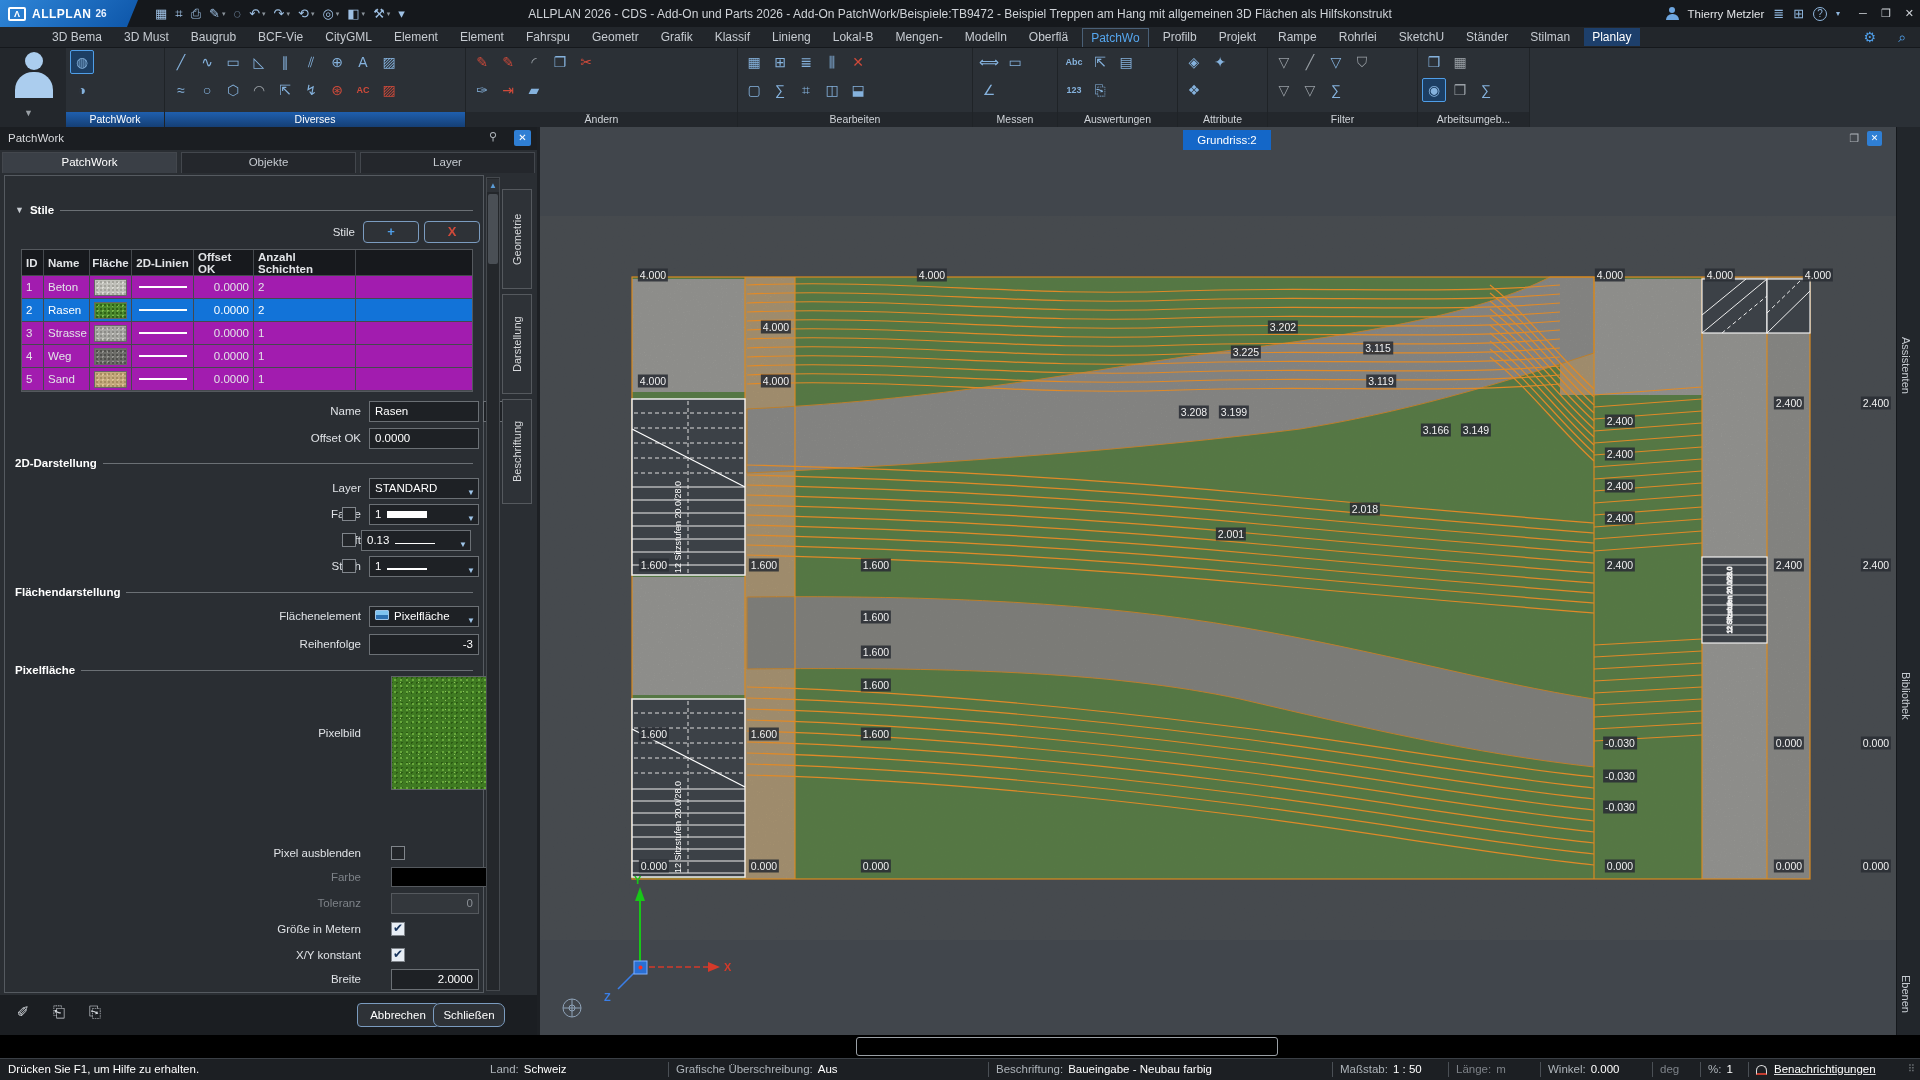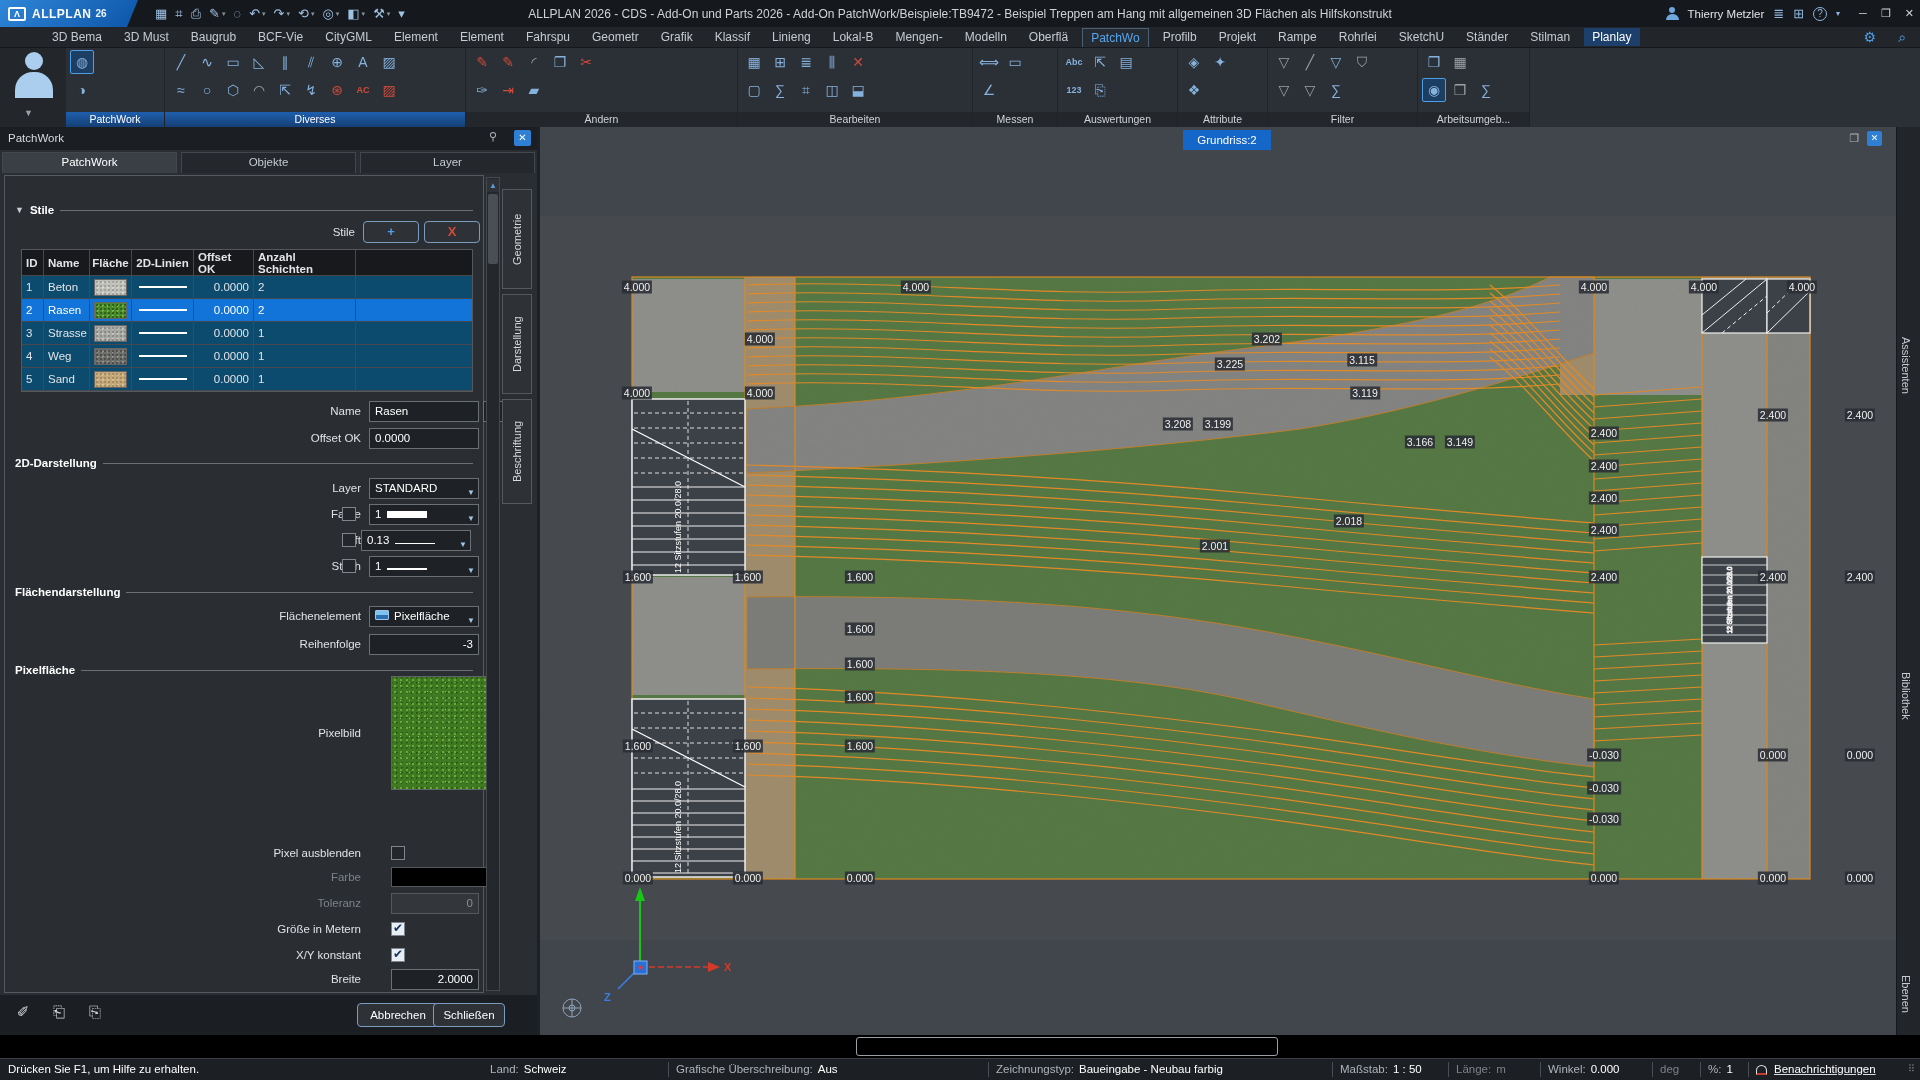--- a/index.html
+++ b/index.html
@@ -111,21 +111,21 @@
       radial-gradient(#2b5a13 1px,transparent 1px),
       radial-gradient(#8fc35e 0.9px,transparent 0.9px);
     background-size:6px 6px,5px 5px,9px 9px; background-position:0 0,2px 3px,4px 1px;
     border:1px solid #606468; }
   .blackswatch { position:absolute; left:386px; width:107px; height:20px; background:#000;
     border:1px solid #55595e; }
   .mini-dd { position:absolute; left:480px; top:6px; font-size:8px; color:#5b9bd5; }
 
   
   .stbl { position:absolute; left:16px; top:73px; width:452px; border:1px solid #55595e;
-    background:#0c4a6e; }
+    background:#a21caf; }
   .strow { display:flex; height:23px; border-bottom:1px solid #45494e; color:#e2e4e7;
     font-size:11.5px; align-items:center; }
   .strow.hdr { background:#17191d; font-weight:bold; height:26px; }
   .strow.sel { background:#1273d8; color:#fff; }
   .stc { padding:0 4px; height:100%; display:flex; align-items:center; border-right:1px solid #45494e; }
   .c-id { width:22px; } .c-name { width:46px; } .c-fl { width:42px; justify-content:center; }
   .c-2d { width:62px; justify-content:center; } .c-off { width:60px; justify-content:flex-end; }
   .c-anz { width:102px; } .c-x { flex:1; border-right:none; }
   .tex { width:34px; height:17px; border:1px solid #666; }
   .tex-beton { background-color:#c0c0ba; background-image:radial-gradient(#a3a39c 1px,transparent 1px),radial-gradient(#dcdcd6 1px,transparent 1px); background-size:4px 4px,5px 5px; }
@@ -159,21 +159,21 @@
   
   .viewport { position:absolute; left:540px; top:0; width:1356px; height:908px; background:#41464c;
     overflow:hidden; }
   .vp-svg { position:absolute; left:0; top:0; }
   .vp-tab { position:absolute; left:643px; top:3px; width:88px; height:20px; background:#1467c8;
     color:#fff; font-size:11.5px; text-align:center; line-height:20px; }
   .vp-btns { position:absolute; right:14px; top:4px; display:flex; gap:8px; align-items:center; }
   .vp-restore { color:#aeb4ba; font-size:11px; }
   .vp-close { width:15px; height:15px; background:#2f7fd4; color:#fff; font-size:9px; text-align:center;
     line-height:15px; border-radius:2px; }
-  #elevLabels { position:absolute; left:0; top:0; width:1356px; height:818px; pointer-events:none;margin-top:12px; }
+  #elevLabels { position:absolute; left:16px; top:0; width:1356px; height:818px; pointer-events:none; }
   .elab { position:absolute; transform:translate(-50%,-50%); background:rgba(42,46,52,0.88);
     color:#f0f0f0; font-size:10.5px; line-height:13px; padding:0 2px; white-space:nowrap; }
 
   
   .rightstrip { position:absolute; left:1896px; top:0; width:24px; height:908px; background:#22262b;
     border-left:1px solid #15181c; }
   .rs-lab { position:absolute; left:3px; writing-mode:vertical-rl; font-size:11px; color:#c6cbd1; }
 
   
   .cmdbar { position:absolute; left:0; top:1035px; width:1920px; height:23px; background:#000; }
@@ -586,21 +586,21 @@
           <div class="vtab" style="top: 12px; height: 100px;">Geometrie</div>
           <div class="vtab" style="top: 117px; height: 100px;">Darstellung</div>
           <div class="vtab" style="top: 222px; height: 105px;">Beschriftung</div>
         </div>
 
       <div class="p-bottom">
         <span class="pb-ic">✐</span>
         <span class="pb-ic">⎗</span>
         <span class="pb-ic">⎘</span>
         <span class="pbtn" style="left:357px; width:82px;">Abbrechen</span>
-        <span class="pbtn" style="left:433px; width:72px;">Schließen</span>
+        <span class="pbtn" style="left:433px; width:72px;border-radius:7px;">Schließen</span>
       </div>
     </div>
 
     <div class="viewport">
       <svg class="vp-svg" width="1356" height="908" viewBox="0 0 1356 908">
         <defs>
           <filter id="grain">
             <feTurbulence type="fractalNoise" baseFrequency="0.75" numOctaves="2" result="n"></feTurbulence>
             <feColorMatrix in="n" type="matrix" values="0 0 0 0 0.1  0 0 0 0 0.1  0 0 0 0 0.1  0.8 0.8 0.8 0 0"></feColorMatrix>
           </filter>
@@ -865,21 +865,21 @@
     </span>
     <span class="bell" style="left:1756px;"></span>
     <span class="sb-item" style="left:1774px;text-decoration:underline;">
       <span class="val">Benachrichtigungen</span>
     </span>
     <span class="grip">⠿</span>
   <span class="sb-item" style="left: 490px;"><span class="lab">Land:</span><span class="val">Schweiz</span></span>
       <span class="sb-sep" style="left: 668px;"></span>
       <span class="sb-item" style="left: 676px;"><span class="lab">Grafische Überschreibung:</span><span class="val">Aus</span></span>
       <span class="sb-sep" style="left: 988px;"></span>
-      <span class="sb-item" style="left: 996px;"><span class="lab">Zeichnungstyp:</span><span class="val">Baueingabe  -  Neubau farbig</span></span>
+      <span class="sb-item" style="left: 996px;"><span class="lab">Beschriftung:</span><span class="val">Baueingabe  -  Neubau farbig</span></span>
       <span class="sb-sep" style="left: 1332px;"></span>
       <span class="sb-item" style="left: 1340px;"><span class="lab">Maßstab:</span><span class="val">1 : 50</span></span>
       <span class="sb-sep" style="left: 1448px;"></span>
       <span class="sb-item dim" style="left: 1456px;"><span class="lab">Länge:</span><span class="val">m</span></span>
       <span class="sb-sep" style="left: 1540px;"></span>
       <span class="sb-item" style="left: 1548px;"><span class="lab">Winkel:</span><span class="val">0.000</span></span>
       <span class="sb-sep" style="left: 1652px;"></span>
       <span class="sb-item dim" style="left: 1660px;"><span class="lab">deg</span><span class="val"></span></span>
       <span class="sb-sep" style="left: 1700px;"></span>
       <span class="sb-item" style="left: 1708px;"><span class="lab">%:</span><span class="val">1</span></span>

